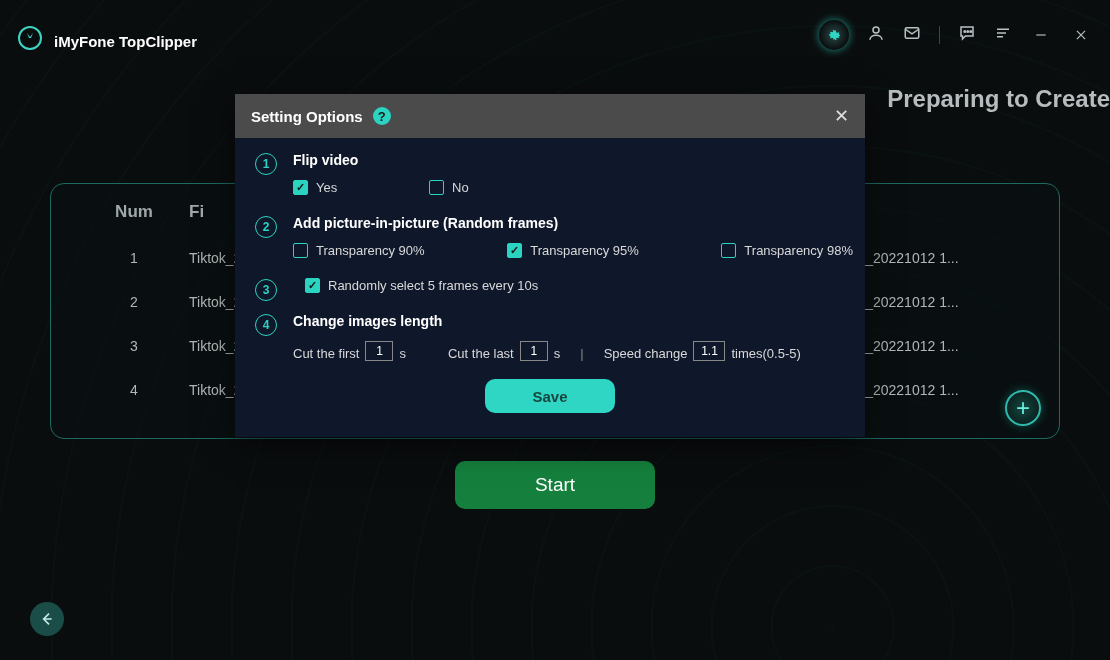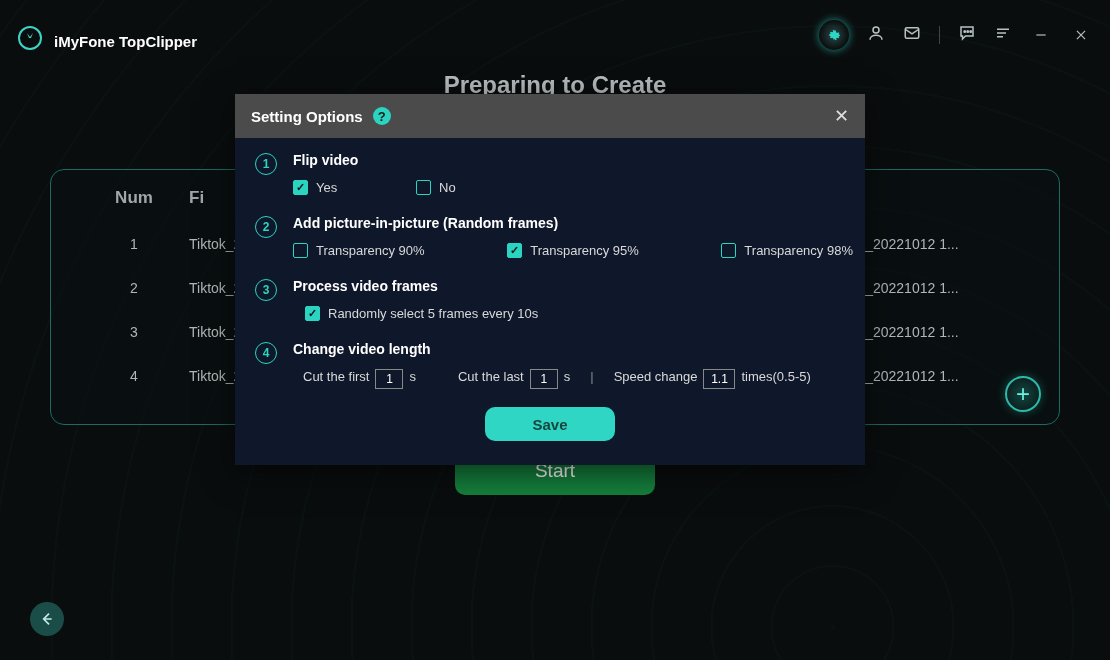--- a/index.html
+++ b/index.html
@@ -14,21 +14,21 @@
   .titlebar { height:50px; display:flex; align-items:flex-end; padding:0 18px; position:relative; z-index:2; }
   .logo { width:24px; height:24px; border-radius:50%; border:2px solid #3dd4c4; display:flex; align-items:center; justify-content:center; margin-right:12px; }
   .logo svg { width:12px; height:12px; }
   .app-title { font-size:15px; font-weight:600; color:#fff; }
   .title-actions { margin-left:auto; display:flex; align-items:center; gap:18px; font-size:20px; color:#b8c2c4; }
   .title-actions .glow { width:30px; height:30px; border-radius:50%; background:radial-gradient(circle,#2a4a47 0%, rgba(0,0,0,0) 70%); display:flex; align-items:center; justify-content:center; box-shadow:0 0 8px #2bd4c2aa; }
   .title-sep { width:1px; height:18px; background:#444; }
   .winbtn { width:22px; text-align:center; cursor:pointer; }
 
   
-  .page-heading { text-align:center; font-size:24px; font-weight:700; color:#b7bcbe; margin-top:21px; position:relative; z-index:1; }
+  .page-heading { text-align:right; font-size:24px; font-weight:700; color:#b7bcbe; margin-top:35px; position:relative; z-index:1; }
 
   
   .card {
     margin:70px 50px 0; border:1px solid #1d6a63; border-radius:14px; padding:18px 28px 40px;
     position:relative; z-index:1; background:rgba(8,18,18,0.5);
   }
   .card-head { display:flex; font-size:17px; font-weight:600; color:#9fa7a8; }
   .col-num  { width:110px; text-align:center; }
   .col-file { flex:1; }
   .col-src  { width:240px; }
@@ -64,31 +64,31 @@
   .modal-close { margin-left:auto; font-size:18px; color:#ddd; cursor:pointer; }
   .modal-body { padding:14px 20px 24px; }
 
   .section { display:flex; align-items:flex-start; margin-bottom:8px; }
   .step-no {
     width:22px; height:22px; border-radius:50%; border:1.5px solid #2ad4c1; color:#2ad4c1;
     font-size:12px; font-weight:600; display:flex; align-items:center; justify-content:center; flex-shrink:0; margin-top:1px;
   }
   .sec-body { margin-left:16px; flex:1; }
   .sec-title { font-size:14px; font-weight:700; color:#fff; margin-bottom:12px; }
-  .opts { display:flex; flex-wrap:wrap; gap:3px; margin-bottom:12px; }
+  .opts { display:flex; flex-wrap:wrap; gap:16px; margin-bottom:12px; }
   .opt { display:flex; align-items:center; font-size:13px; color:#d9d9d9; cursor:pointer; }
   .chk {
     width:15px; height:15px; border:1.5px solid #2ad4c1; border-radius:2px; margin-right:8px;
     display:flex; align-items:center; justify-content:center; flex-shrink:0;
     color:#fff;
   }
   .chk.checked { background:#2ad4c1; }
   .chk.checked::after { content:"✓"; font-size:11px; font-weight:700; color:#1a1a1a; }
 
-  .len-row { display:flex; align-items:flex-start; font-size:13px; color:#d9d9d9; gap:6px; margin-top:4px; margin-left:10px; }
+  .len-row { display:flex; align-items:flex-end; font-size:13px; color:#d9d9d9; gap:6px; margin-top:4px; margin-left:0; }
   .len-row input {
     width:28px; height:20px; background:transparent; border:1px solid #888; color:#fff;
     text-align:center; font-size:12px;
   }
   .len-row input.wide { width:32px; }
   .len-sep { color:#888; margin:0 14px; }
 
   .save-btn {
     display:block; margin:18px auto 0; width:130px; height:34px; border:none; border-radius:10px;
     background:#2ed6c3; color:#184640; font-size:15px; font-weight:700; cursor:pointer;
@@ -230,34 +230,33 @@
             <span class="chk"></span>
             <span>Transparency 98%</span>
           </label>
         </div>
       </div>
     </div>
 
     <div class="section">
       <div class="step-no">3</div>
       <div class="sec-body">
-        <div class="sec-title">Process video frames</div>
         <div class="opts" style="gap:70px;padding-left:12px;">
           <label class="opt">
             <span class="chk checked"></span>
             <span>Randomly select 5 frames every 10s</span>
           </label>
         </div>
       </div>
     </div>
 
     <div class="section">
       <div class="step-no">4</div>
       <div class="sec-body">
-        <div class="sec-title">Change video length</div>
+        <div class="sec-title">Change images length</div>
         <div class="len-row">
           <span>Cut the first</span>
           <input value="1" style="">
           <span>s</span>
           <span style="width:30px"></span>
           <span>Cut the last</span>
           <input value="1" style="">
           <span>s</span>
           <span class="len-sep">|</span>
           <span>Speed change</span>

